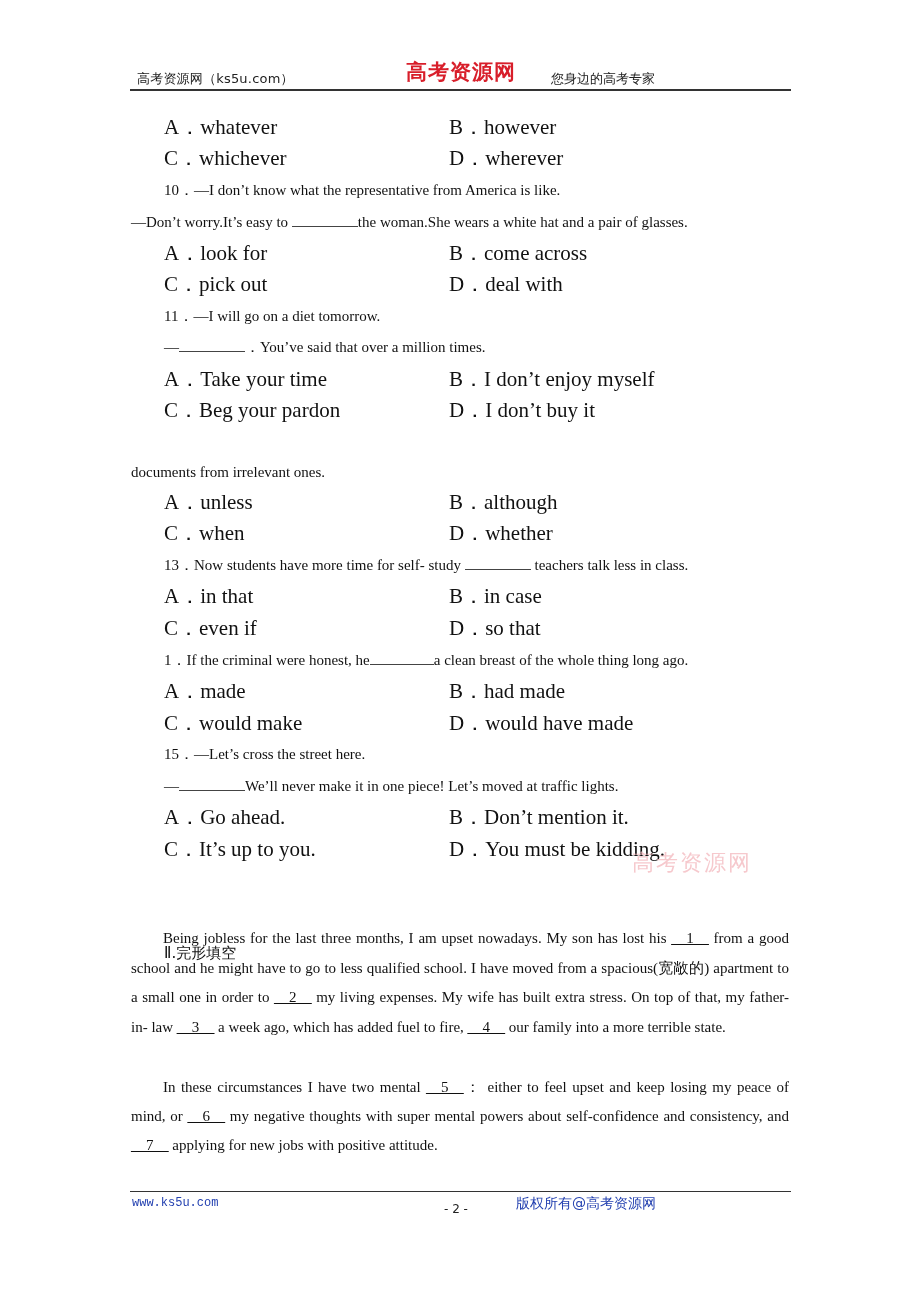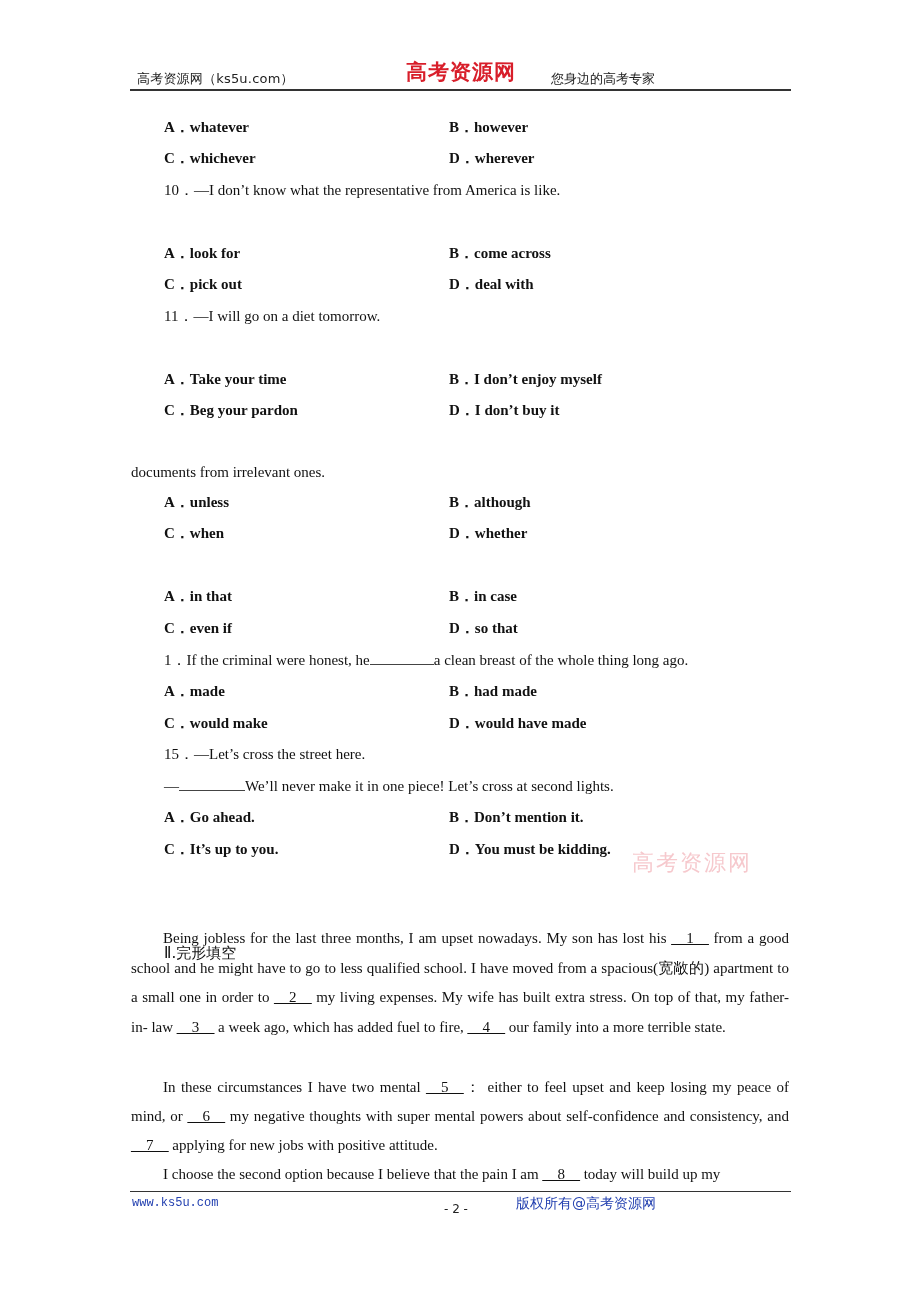--- a/index.html
+++ b/index.html
@@ -12,21 +12,21 @@
                 font-family: "DejaVu Sans", sans-serif; letter-spacing: 0.2px; }
     .hdr-logo { position: absolute; left: 406px; top: 54px; font-size: 21px; color: #d81e2a;
                 font-family: "DejaVu Serif", serif; font-weight: bold; letter-spacing: 1px; }
     .hdr-right { position: absolute; right: 137px; top: 66px; font-size: 13px; color: #222;
                  font-family: "DejaVu Sans", sans-serif; }
     .hdr-rule { position: absolute; left: 130px; top: 85px; width: 661px; height: 2px;
                 background: #333; }
 
     
     .ln { position: absolute; font-size: 15px; line-height: 20px; white-space: nowrap; }
-    .opt { position: absolute; font-size: 15px; line-height: 20px; white-space: nowrap; font-weight: bold; }
+    .opt { position: absolute; font-size: 21px; line-height: 20px; white-space: nowrap; }
     .blank { display: inline-block; border-bottom: 1px solid #444; height: 14px; vertical-align: baseline; }
     .para { position: absolute; left: 131px; width: 658px; font-size: 15px; line-height: 29.6px;
             text-align: justify; }
     .para .indent { display: inline-block; width: 32px; }
     .u { text-decoration: underline; }
     .section { position: absolute; left: 164px; top: 894px; font-size: 15px;
                font-family: "DejaVu Sans", sans-serif; margin-top: 46px; }
 
     .watermark { position: absolute; left: 632px; top: 844px; font-size: 22px; color: #f3b7bd;
                  letter-spacing: 2px; font-family: "DejaVu Serif", serif; opacity: 0.75; }
@@ -49,72 +49,78 @@
   <div class="hdr-logo">高考资源网</div>
   <div class="hdr-right">您身边的高考专家</div>
   <div class="hdr-rule"></div>
 
   <div class="opt" style="left:164px;top:113px">A．whatever</div>
   <div class="opt" style="left:449px;top:113px">B．however</div>
   <div class="opt" style="left:164px;top:144px">C．whichever</div>
   <div class="opt" style="left:449px;top:144px">D．wherever</div>
 
   <div class="ln" style="left:164px;top:176px">10．—I don’t know what the representative from America is like.</div>
+  <div class="ln" style="left:131px;top:208px">
+    <span>—Don’t worry.It’s easy to </span><span class="blank" style="width:66px"></span><span>the woman.She wears a white hat and a pair of glasses.</span>
+  </div>
   <div class="opt" style="left:164px;top:239px">A．look for</div>
   <div class="opt" style="left:449px;top:239px">B．come across</div>
   <div class="opt" style="left:164px;top:270px">C．pick out</div>
   <div class="opt" style="left:449px;top:270px">D．deal with</div>
 
   <div class="ln" style="left:164px;top:302px">11．—I will go on a diet tomorrow.</div>
+  <div class="ln" style="left:164px;top:333px">
+    <span>—</span><span class="blank" style="width:66px"></span><span>．You’ve said that over a million times.</span>
+  </div>
   <div class="opt" style="left:164px;top:365px">A．Take your time</div>
   <div class="opt" style="left:449px;top:365px">B．I don’t enjoy myself</div>
   <div class="opt" style="left:164px;top:396px">C．Beg your pardon</div>
   <div class="opt" style="left:449px;top:396px">D．I don’t buy it</div>
 
   <div class="ln" style="left:131px;top:458px">documents from irrelevant ones.</div>
   <div class="opt" style="left:164px;top:488px">A．unless</div>
   <div class="opt" style="left:449px;top:488px">B．although</div>
   <div class="opt" style="left:164px;top:519px">C．when</div>
   <div class="opt" style="left:449px;top:519px">D．whether</div>
 
+  <div class="ln" style="left:164px;top:551px">
+    <span>13．Now students have more time for self- study </span><span class="blank" style="width:66px"></span><span> teachers talk less in class.</span>
+  </div>
   <div class="opt" style="left:164px;top:582px">A．in that</div>
   <div class="opt" style="left:449px;top:582px">B．in case</div>
   <div class="opt" style="left:164px;top:614px">C．even if</div>
   <div class="opt" style="left:449px;top:614px">D．so that</div>
 
   <div class="ln" style="left:164px;top:646px">
     <span>1．If the criminal were honest, he</span><span class="blank" style="width:64px"></span><span>a clean breast of the whole thing long ago.</span>
   </div>
   <div class="opt" style="left:164px;top:677px">A．made</div>
   <div class="opt" style="left:449px;top:677px">B．had made</div>
   <div class="opt" style="left:164px;top:709px">C．would make</div>
   <div class="opt" style="left:449px;top:709px">D．would have made</div>
 
   <div class="ln" style="left:164px;top:740px">15．—Let’s cross the street here.</div>
   <div class="ln" style="left:164px;top:772px">
-    <span>—</span><span class="blank" style="width:66px"></span><span>We’ll never make it in one piece! Let’s cross at second lights.</span>
+    <span>—</span><span class="blank" style="width:66px"></span><span>We’ll never make it in one piece! Let’s moved at traffic lights.</span>
   </div>
   <div class="opt" style="left:164px;top:803px">A．Go ahead.</div>
   <div class="opt" style="left:449px;top:803px">B．Don’t mention it.</div>
   <div class="opt" style="left:164px;top:835px">C．It’s up to you.</div>
   <div class="opt" style="left:449px;top:835px">D．You must be kidding.</div>
 
   <div class="watermark">高考资源网</div>
 
   <div class="section">Ⅱ.完形填空</div>
 
   <div class="para" style="top:920px">
     <span class="indent"></span><span>Being jobless for the last three months, I am upset nowadays. My son has lost his </span><span class="u">__1__</span><span> from a good school and he might have to go to less qualified school. I have moved from a spacious(宽敞的) apartment to a small one in order to </span><span class="u">__2__</span><span> my living expenses. My wife has built extra stress. On top of that, my father- in- law </span><span class="u">__3__</span><span> a week ago, which has added fuel to fire, </span><span class="u">__4__</span><span> our family into a more terrible state.</span>
   </div>
 
   <div class="para" style="top:1069px;line-height:29px">
     <span class="indent"></span><span>In these circumstances I have two mental </span><span class="u">__5__</span><span>：  either to feel upset and keep losing my peace of mind, or </span><span class="u">__6__</span><span> my negative thoughts with super mental powers about self-confidence and consistency, and </span><span class="u">__7__</span><span> applying for new jobs with positive attitude.</span>
   </div>
 
-  <div class="para" style="top:1156px">
-    <span class="indent"></span><span>I choose the second option because I believe that the pain I am </span><span class="u">__8__</span><span> today will build up my</span>
-  </div>
 
   <div class="ftr-rule"></div>
   <div class="ftr-left">www.ks5u.com</div>
   <div class="ftr-center">- 2 -</div>
   <div class="ftr-right">版权所有@高考资源网</div>
 </div>
 
 </body></html>

